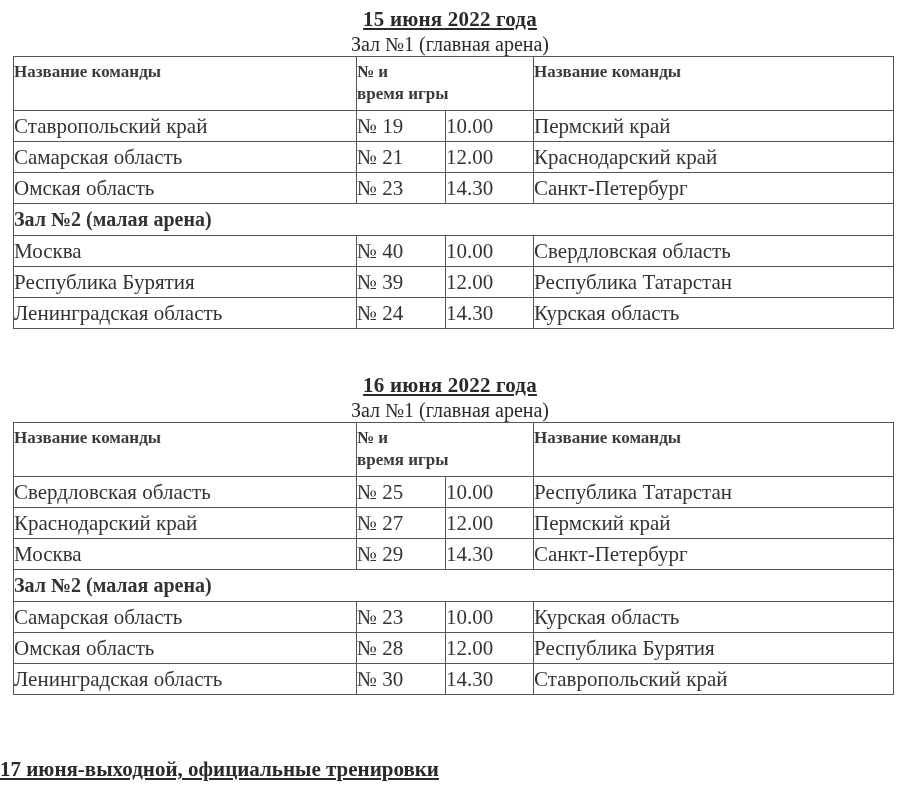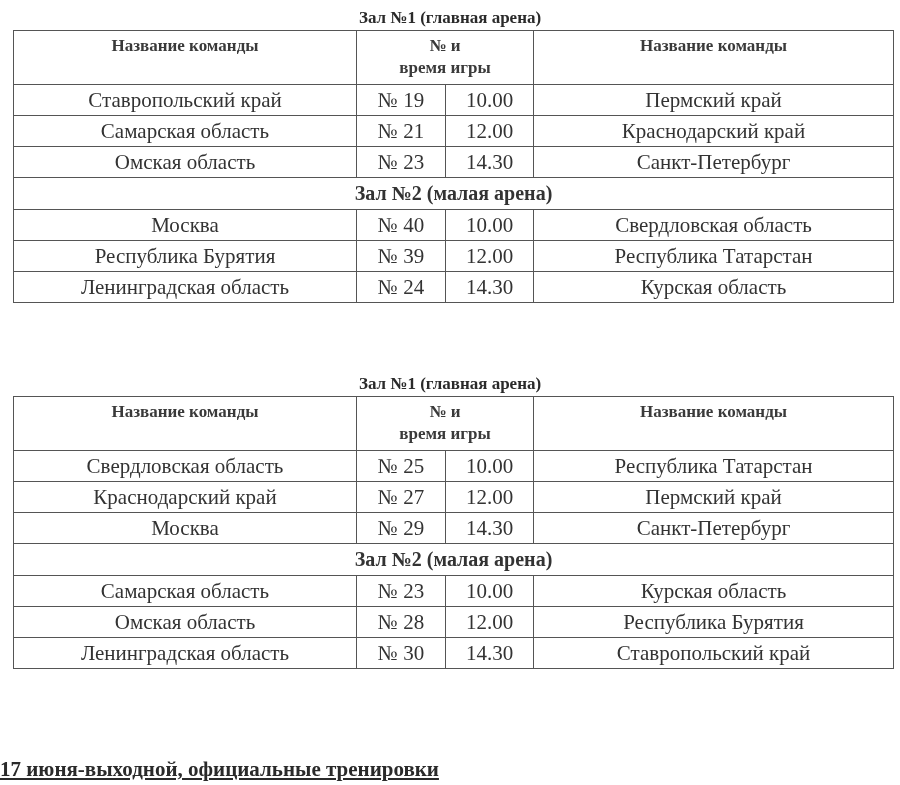--- a/index.html
+++ b/index.html
@@ -8,29 +8,29 @@
     font-family: "Liberation Serif", "DejaVu Serif", serif;
     color: #2a2a2a;
   }
   .day { position: absolute; left: 0; width: 900px; }
   .date-title {
     text-align: center; font-weight: bold; font-size: 21px;
     text-decoration: underline; line-height: 26px; height: 26px;
     letter-spacing: 0.2px;
   }
   .hall-title {
-    text-align: center; font-weight: bold; font-size: 17px;
+    text-align: center; font-weight: normal; font-size: 20px;
     line-height: 24px; height: 24px;
   }
   table.sched {
     position: relative; margin-left: 13px; width: 880px;
     border-collapse: collapse; table-layout: fixed;
   }
   table.sched td, table.sched th {
-    border: 1.3px solid #555; padding: 0; text-align: center;
+    border: 1.3px solid #555; padding: 0; text-align: left;
     font-size: 21px; font-weight: normal; color: #333;
     white-space: nowrap; overflow: hidden;
   }
   table.sched th {
     font-weight: bold; font-size: 17px; color: #3a3a3a;
     vertical-align: top; line-height: 22px; padding-top: 4px;
   }
   th.hdr-num { line-height: 20px; padding-top: 4px; }
   tr.hdr { height: 54px; }
   tr.row { height: 31px; }
@@ -39,20 +39,21 @@
   .footer-note {
     position: absolute; left: 0; top: 755px; width: 900px; text-align: left;
     font-weight: bold; font-size: 21px; text-decoration: underline;
     line-height: 28px;
   }
 </style>
 </head>
 <body>
 
 <section class="day" style="top:6px;">
+  <div class="date-title">15 июня 2022 года</div>
   <div class="hall-title">Зал №1 (главная арена)</div>
   <table class="sched">
     <colgroup>
       <col style="width:343px">
         <col style="width:89px">
         <col style="width:88px">
         <col style="width:360px">
     </colgroup>
     <tbody>
         <tr class="hdr">
@@ -100,20 +101,21 @@
       <td>Ленинградская область</td>
       <td>№ 24</td>
       <td>14.30</td>
       <td>Курская область</td>
     </tr>
   </tbody>
     </table>
 </section>
 
 <section class="day" style="top:372px;">
+  <div class="date-title">16 июня 2022 года</div>
   <div class="hall-title">Зал №1 (главная арена)</div>
   <table class="sched">
     <colgroup>
       <col style="width:343px">
         <col style="width:89px">
         <col style="width:88px">
         <col style="width:360px">
     </colgroup>
     <tbody>
         <tr class="hdr">

